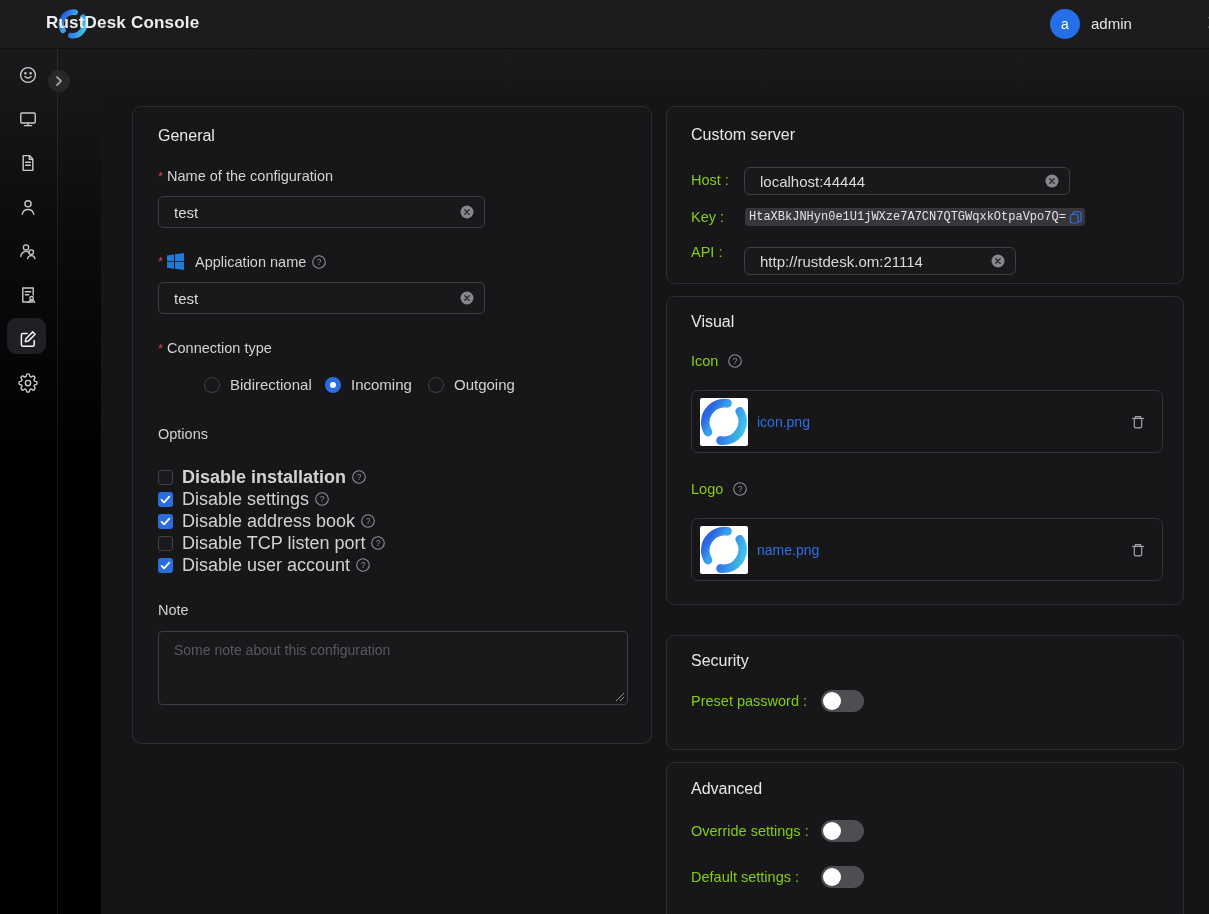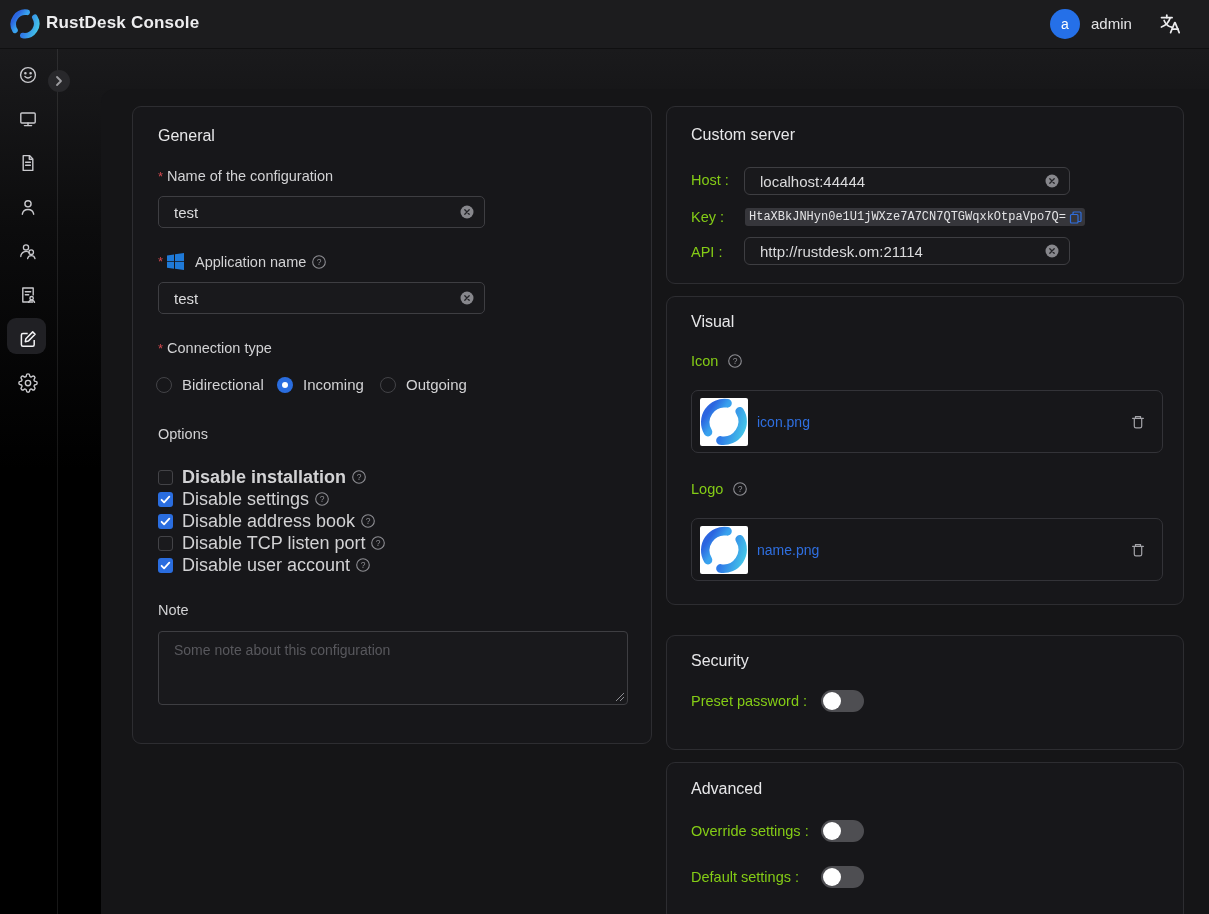--- a/index.html
+++ b/index.html
@@ -1,18 +1,18 @@
 <!DOCTYPE html>
 <html><head>
 <meta charset="utf-8">
 <style>
   * { margin:0; padding:0; box-sizing:border-box; }
   html,body { width:1209px; height:914px; overflow:hidden; background:#000;
     font-family:"Liberation Sans", sans-serif; }
-  .abs { position:absolute; }
+  .abs { position:absolute;padding-left:48px; }
   
   #header { position:absolute; left:0; top:0; width:1209px; height:49px;
     background:#1c1c1e; border-bottom:1px solid #101011; z-index:30; }
   #htitle { position:absolute; left:46px; top:13px; font-size:17px; font-weight:700;
     color:#ededef; letter-spacing:.2px; }
   #avatar { position:absolute; left:1050px; top:9px; width:30px; height:30px;
     border-radius:50%; background:#2570e8; color:#fff; font-size:14px;
     text-align:center; line-height:30px; }
   #adminname { position:absolute; left:1091px; top:15px; font-size:15px; color:#e4e4e6; }
   
@@ -258,21 +258,21 @@
   </div>
   <div class="rlabel" style="left:24px; top:102px;">Key :</div>
   <div class="abs" style="left:78px; top:101px; width:340px; height:18px; background:#36363b; border-radius:3px;">
     <span style="position:absolute; left:4px; top:2px; font-family:'Liberation Mono',monospace; font-size:12px; color:#e3e3e5; white-space:nowrap;">HtaXBkJNHyn0e1U1jWXze7A7CN7QTGWqxkOtpaVpo7Q=</span>
     <svg style="position:absolute; right:3px; top:2.5px;" width="13" height="13" viewBox="0 0 13 13" fill="none" stroke="#2f6fe0" stroke-width="1.2">
         <rect x="4" y="1" width="8" height="9.5" rx="1" fill="#36363b"></rect>
         <rect x="1.5" y="3.5" width="7.5" height="8.5" rx="1" fill="#36363b"></rect>
       </svg>
   </div>
   <div class="rlabel" style="left:24px; top:137px;">API :</div>
-  <div class="inp" style="left:77px; top:130px; width:326px; height:28px; border-radius:6px;">
+  <div class="inp" style="left:77px; top:140px; width:272px; height:28px; border-radius:6px;">
     <span class="txt">http://rustdesk.om:21114</span>
     <svg class="clr" viewBox="0 0 14 14">
         <circle cx="7" cy="7" r="6.5" fill="#87878c"></circle>
         <path d="M4.8 4.8l4.4 4.4M9.2 4.8l-4.4 4.4" stroke="#242428" stroke-width="1.3" stroke-linecap="round"></path>
       </svg>
   </div>
 </div>
 
 <div class="card" style="left:666px; top:296px; width:518px; height:309px;">
   <div class="ctitle" style="left:24px; top:16px;">Visual</div>

